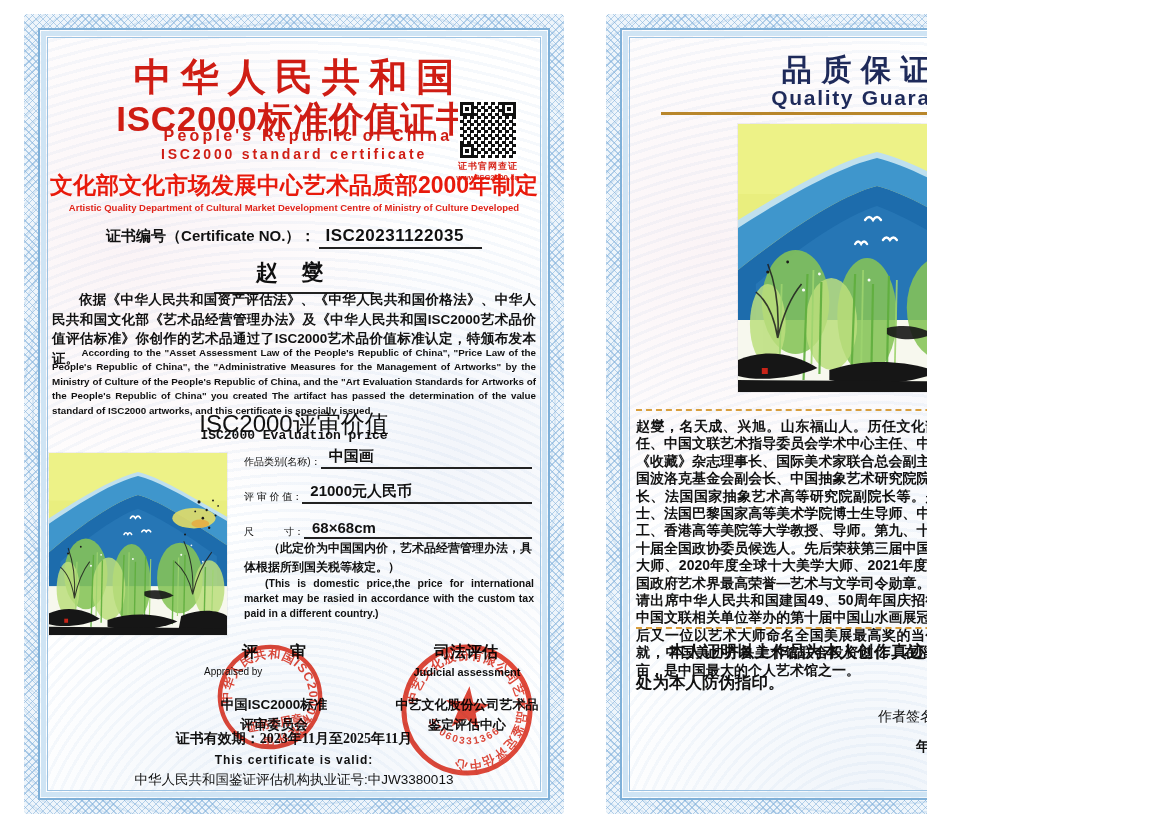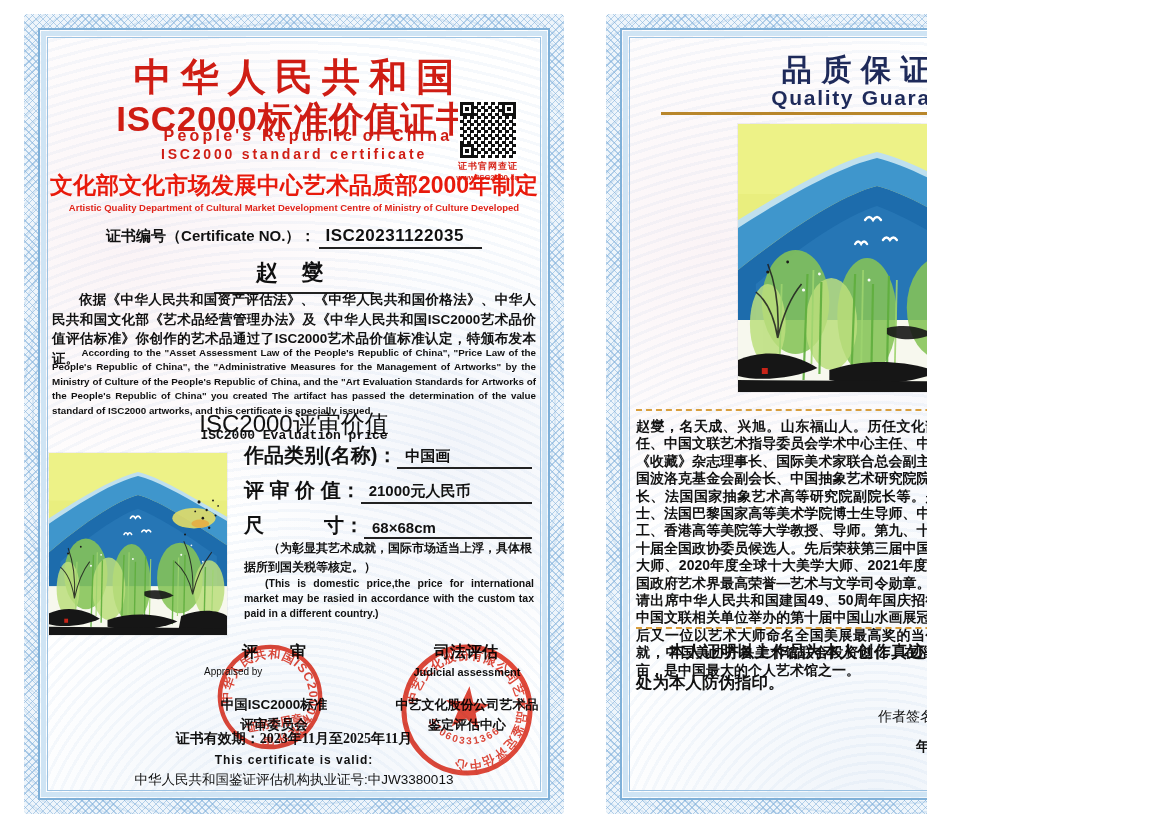--- a/index.html
+++ b/index.html
@@ -58,21 +58,21 @@
   .sec-cn{left:0;right:0;top:394px;text-align:center;font-size:24px;font-weight:normal;color:#111;}
   .sec-en{left:0;right:0;top:414px;text-align:center;font-size:13px;font-weight:bold;color:#111;
     font-family:"Liberation Mono","DejaVu Sans Mono",monospace;}
 
   .art-left{left:25px;top:439px;width:178px;height:182px;}
   .art-right{left:132px;top:110px;width:278px;height:268px;}
   .art-left svg,.art-right svg{width:100%;height:100%;display:block;box-shadow:0 0 0 1px rgba(0,0,0,.05);}
 
   .fields{left:220px;top:433px;width:288px;}
   .frow{display:flex;align-items:flex-end;margin-bottom:13px;height:22px;}
-  .flabel{font-size:20px;font-weight:bold;color:#111;white-space:nowrap;}
+  .flabel{font-size:10px;font-weight:normal;color:#111;white-space:nowrap;}
   .fval{flex:1;border-bottom:2px solid #222;font-size:15px;font-weight:bold;color:#111;padding:0 0 1px 8px;white-space:nowrap;}
 
   .note-cn{left:220px;right:32px;top:525px;font-size:12px;font-weight:bold;color:#111;line-height:1.6;text-align:justify;text-indent:2em;}
   .note-en{left:220px;right:30px;top:562px;font-size:10.5px;font-weight:bold;color:#111;line-height:1.45;text-align:justify;text-indent:2em;}
 
   .appr-head-l{left:190px;top:628px;width:120px;text-align:center;font-size:16px;font-weight:bold;color:#111;letter-spacing:.5em;text-indent:.5em;}
   .appr-head-r{left:372px;top:628px;width:140px;text-align:center;font-size:16px;font-weight:bold;color:#111;}
   .appr-sub-l{left:180px;top:652px;width:140px;font-size:10px;font-weight:normal;color:#111;}
   .appr-sub-r{left:368px;top:652px;width:150px;text-align:center;font-size:11px;font-weight:bold;color:#111;}
   .appr-org-l{left:160px;top:681px;width:180px;text-align:center;font-size:13.5px;font-weight:bold;color:#111;line-height:1.45;}
@@ -235,21 +235,21 @@
       <div class="frow">
         <span class="flabel">评 审 价 值：</span>
         <span class="fval">21000元人民币</span>
       </div>
       <div class="frow">
         <span class="flabel">尺　　　寸：</span>
         <span class="fval">68×68cm</span>
       </div>
     </div>
 
-    <div class="abs note-cn">（为彰显其艺术成就，国际市场适当上浮，具体根据所到国关税等核定。）</div>
+    <div class="abs note-cn">（此定价为中国国内价，艺术品经营管理办法，具体根据所到国关税等核定。）</div>
     <div class="abs note-en">(This is domestic price,the price for international market may be rasied in accordance with the custom tax paid in a different country.)</div>
 
     <div class="abs appr-head-l">评　审</div>
     <div class="abs appr-head-r">司法评估</div>
     <div class="abs appr-sub-l">Appraised by</div>
     <div class="abs appr-sub-r">Judicial assessment</div>
     <div class="abs appr-org-l" style="white-space:pre-line">中国ISC2000标准
 评审委员会</div>
     <div class="abs appr-org-r" style="white-space:pre-line">中艺文化股份公司艺术品
 鉴定评估中心</div>

